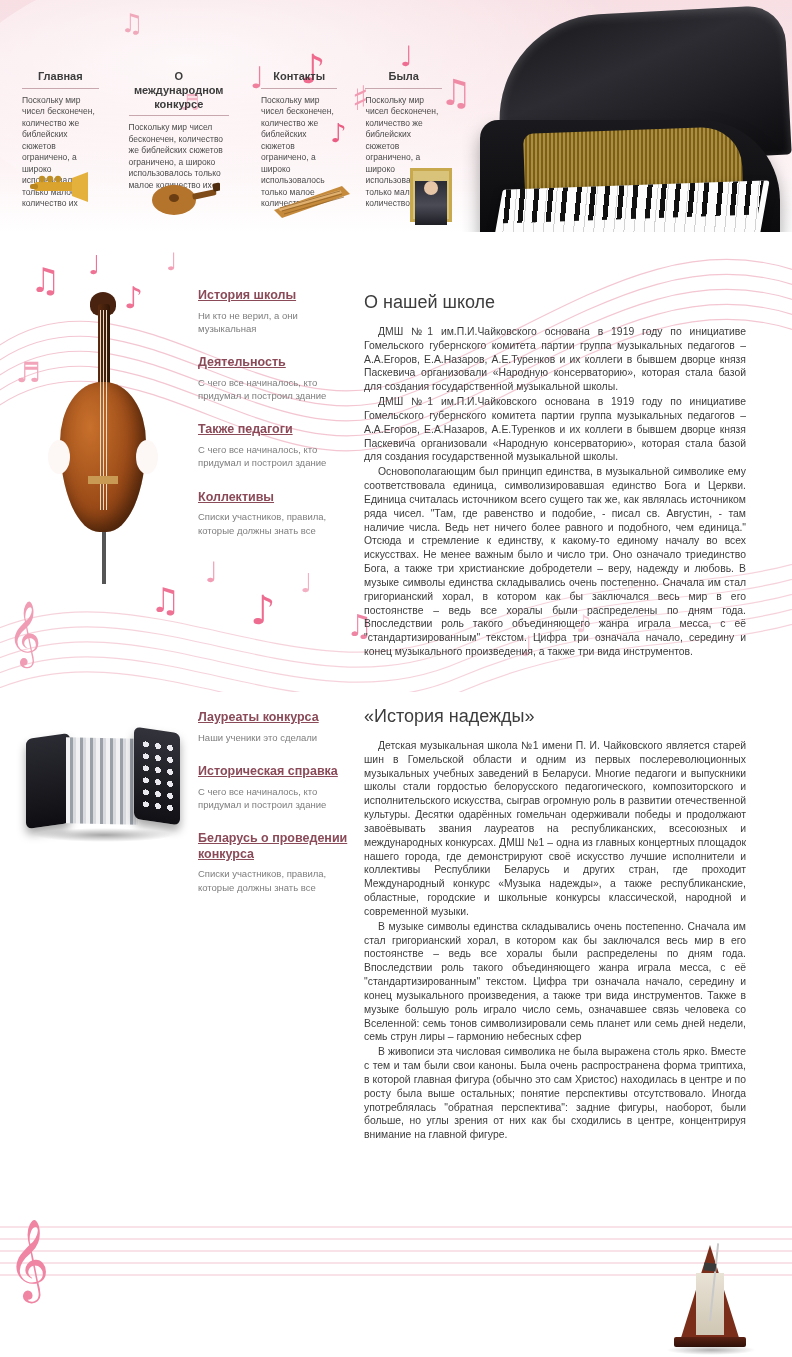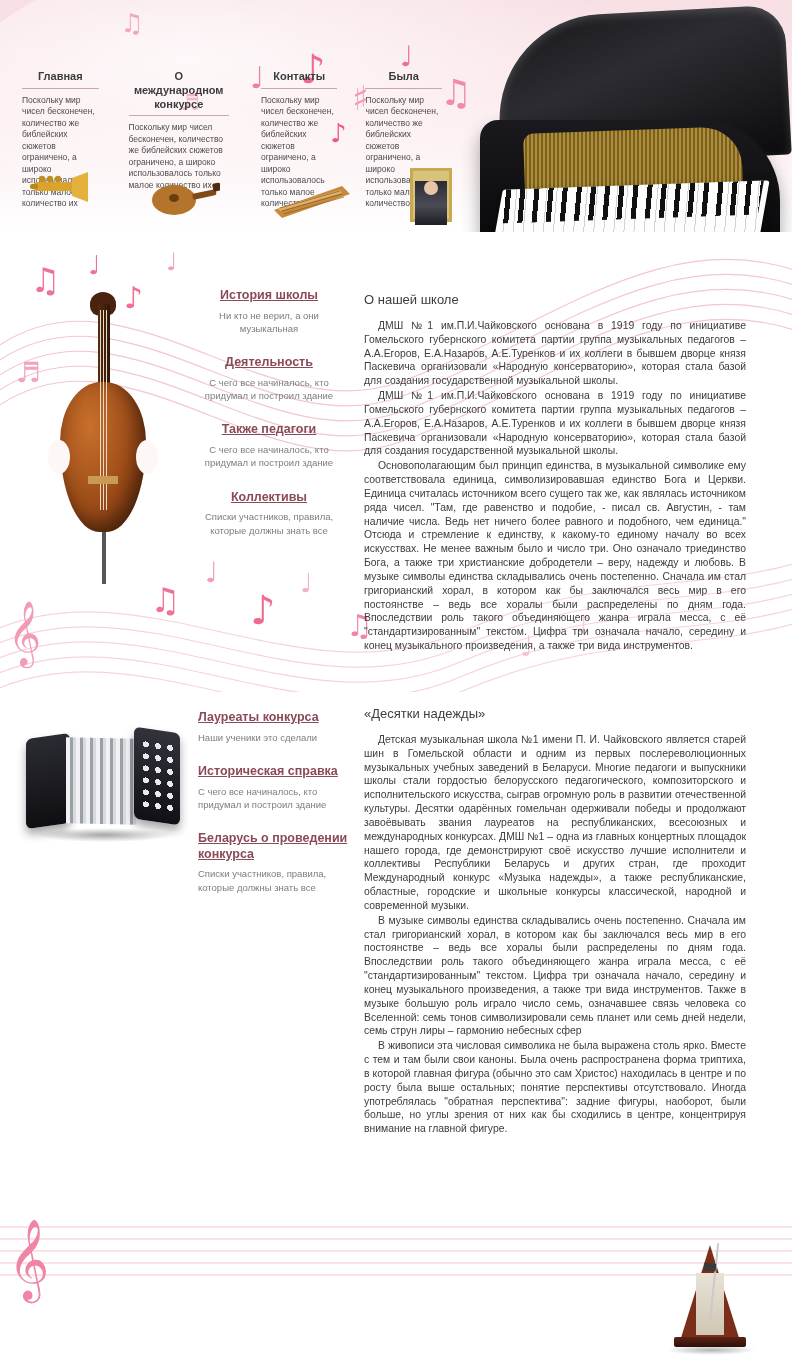--- a/index.html
+++ b/index.html
@@ -175,21 +175,20 @@
     left: 0; top: 1205px; width: 792px; height: 152px;
     overflow: hidden;
     pointer-events: none;
   }
 
   
   .left-col {
     position: absolute;
     left: 198px; top: 288px;
     width: 142px;
-    text-align: center;
   }
   .left-col-2 {
     position: absolute;
     left: 198px; top: 710px;
     width: 150px;
   }
   .link-group { margin-bottom: 20px; }
   .side-link {
     display: inline-block;
     font-size: 12.5px;
@@ -311,21 +310,21 @@
   
   .article {
     position: absolute;
     left: 364px;
     width: 382px;
   }
   #article-school { top: 292px; }
   #article-hope  { top: 706px; }
   .article h2 {
     margin: 0 0 12px 0;
-    font-size: 13px;
+    font-size: 18px;
     font-weight: normal;
     color: #3d3d3d;
   }
   .article p {
     margin: 0 0 1px 0;
     font-size: 10.4px;
     line-height: 1.33;
     text-align: justify;
     text-indent: 14px;
     color: #3c3c3c;
@@ -549,21 +548,21 @@
 </div>
 
 <article class="article" id="article-school">
   <h2>О нашей школе</h2>
   <p>ДМШ №1 им.П.И.Чайковского основана в 1919 году по инициативе Гомельского губернского комитета партии группа музыкальных педагогов – А.А.Егоров, Е.А.Назаров, А.Е.Туренков и их коллеги в бывшем дворце князя Паскевича организовали «Народную консерваторию», которая стала базой для создания государственной музыкальной школы.</p>
   <p>ДМШ №1 им.П.И.Чайковского основана в 1919 году по инициативе Гомельского губернского комитета партии группа музыкальных педагогов – А.А.Егоров, Е.А.Назаров, А.Е.Туренков и их коллеги в бывшем дворце князя Паскевича организовали «Народную консерваторию», которая стала базой для создания государственной музыкальной школы.</p>
   <p>Основополагающим  был принцип единства, в музыкальной символике ему соответствовала единица, символизировавшая единство Бога и Церкви. Единица считалась источником всего сущего так же, как являлась источником ряда чисел. "Там, где равенство и подобие, - писал св. Августин, - там наличие числа. Ведь нет ничего более равного и подобного, чем единица." Отсюда и стремление к единству, к какому-то единому началу во всех искусствах. Не менее важным было и число три. Оно означало триединство Бога, а также три христианские добродетели –  веру, надежду и любовь. В музыке символы единства складывались очень постепенно. Сначала им стал григорианский хорал, в котором как бы заключался весь мир в его постоянстве – ведь все хоралы были распределены по дням года. Впоследствии роль такого объединяющего жанра играла месса, с её "стандартизированным" текстом. Цифра три означала начало, середину и конец музыкального произведения, а также три вида инструментов.</p>
 </article>
 
 <article class="article" id="article-hope">
-  <h2>«Десятки надежды»</h2>
+  <h2>«История надежды»</h2>
   <p>Детская музыкальная школа №1 имени П. И. Чайковского является старей шин в Гомельской области и одним из первых послереволюционных музыкальных учебных заведений в Беларуси. Многие педагоги и выпускники школы стали гордостью белорусского педагогического, композиторского и исполнительского искусства, сыграв огромную роль в развитии отечественной культуры. Десятки одарённых гомельчан одерживали победы и продолжают завоёвывать звания лауреатов на республиканских, всесоюзных и международных конкурсах. ДМШ №1 – одна из главных концертных площадок нашего города, где демонстрируют своё искусство лучшие исполнители и коллективы Республики Беларусь и других стран, где проходит Международный конкурс «Музыка надежды», а также республиканские, областные, городские и школьные конкурсы классической, народной и современной музыки.</p>
   <p>В музыке символы единства складывались очень постепенно. Сначала им стал григорианский хорал, в котором как бы заключался весь мир в его постоянстве – ведь все хоралы были распределены по дням года. Впоследствии роль такого объединяющего жанра играла месса, с её "стандартизированным" текстом. Цифра три означала начало, середину и конец музыкального произведения, а также три вида инструментов. Также в музыке большую роль играло число семь, означавшее связь человека со Вселенной: семь тонов символизировали семь планет или семь дней недели, семь струн лиры – гармонию небесных сфер</p>
   <p>В живописи эта числовая символика не была выражена столь ярко. Вместе с тем и там были свои каноны. Была очень распространена форма триптиха, в которой главная фигура (обычно это сам Христос) находилась в центре и по росту была выше остальных; понятие перспективы отсутствовало. Иногда употреблялась "обратная перспектива": задние фигуры, наоборот, были больше, но углы зрения от них как бы сходились в центре, концентрируя внимание на главной фигуре.</p>
 </article>
 
 <div class="bottom-staff">
   <svg width="792" height="152" viewBox="0 0 792 152">
     <g fill="none" stroke="#f3c8d4" stroke-width="1.2">
       <line x1="0" y1="22" x2="792" y2="22"></line>
       <line x1="0" y1="34" x2="792" y2="34"></line>

